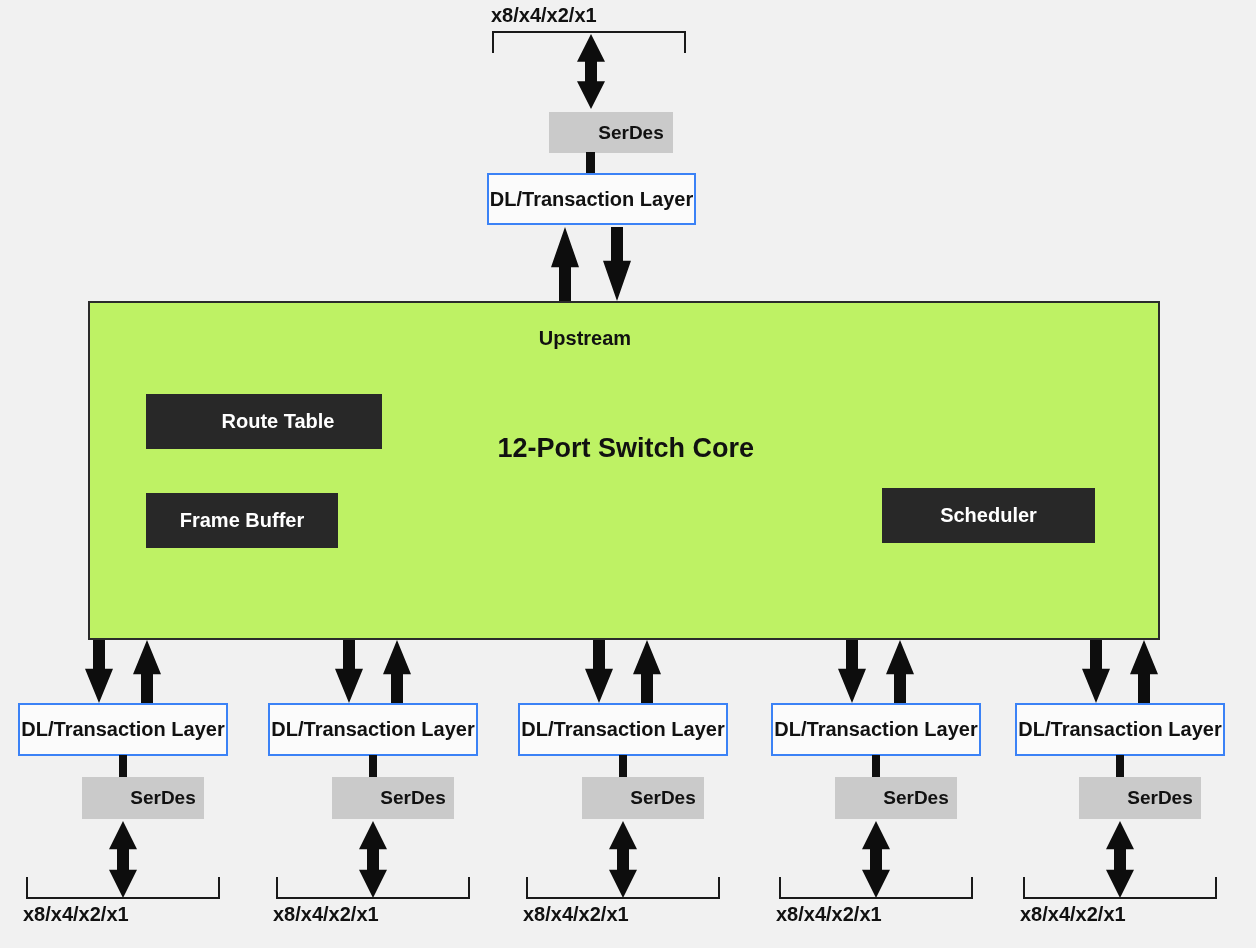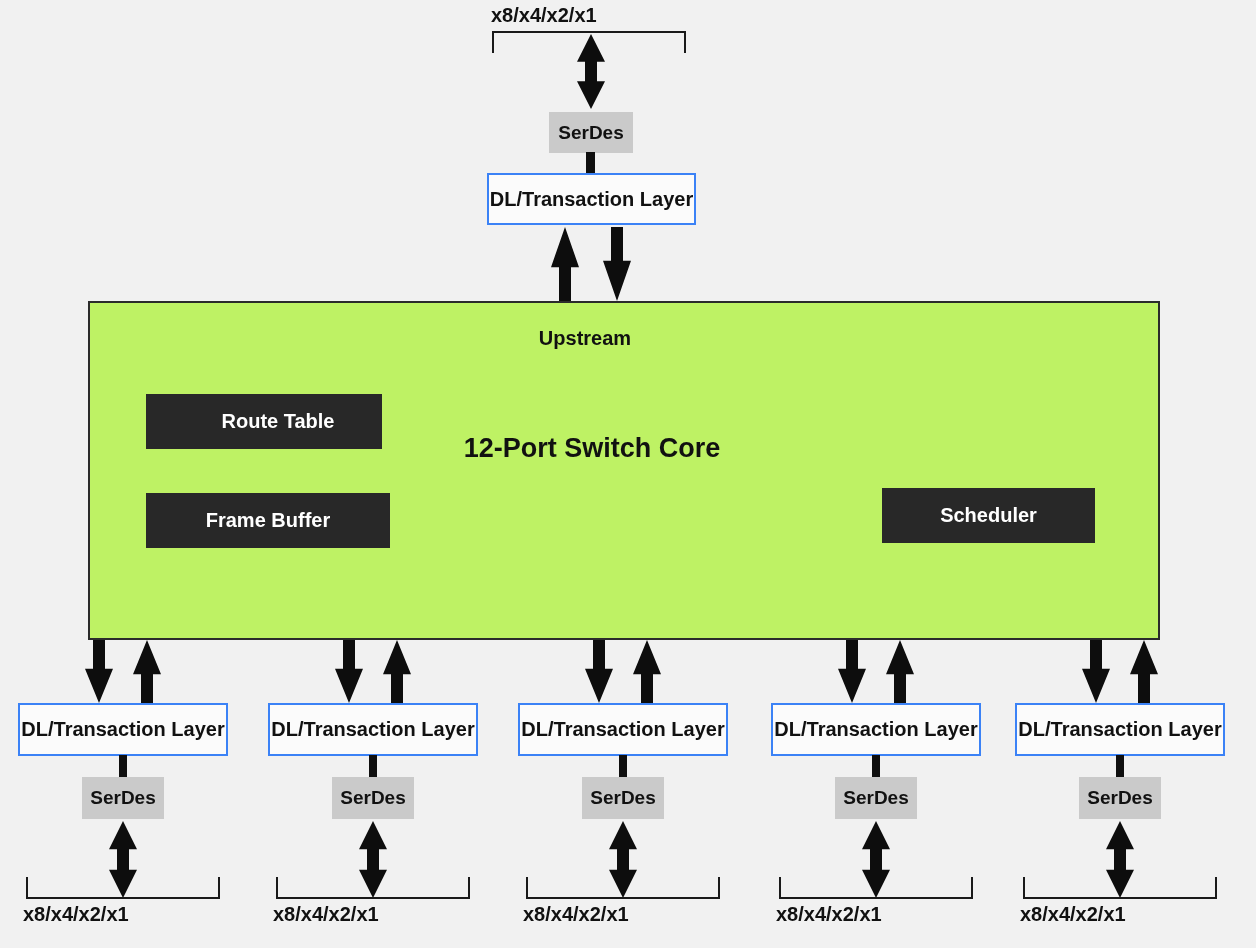--- a/index.html
+++ b/index.html
@@ -30,20 +30,21 @@
   .bracket-up {            
     border-bottom: 2px solid #1a1a1a;
     border-left: 2px solid #1a1a1a;
     border-right: 2px solid #1a1a1a;
   }
   .serdes {
     position: absolute;
     background: #cacaca;
     display: flex; align-items: center; justify-content: center;
     font-size: 19px;
+    padding-left: 40px;
   }
   .connector { position: absolute; background: #0f0f0f; }
   .dlbox {
     position: absolute;
     background: #fbfbfb;
     border: 2px solid #3b82f6;
     box-sizing: border-box;
     display: flex; align-items: center; justify-content: center;
     font-size: 20px;
     white-space: nowrap;
@@ -59,37 +60,37 @@
     box-sizing: border-box;
   }
   .core-port-label {
     position: absolute;
     left: 395px; top: 24px; width: 200px;
     text-align: center;
     font-size: 20px;
   }
   .core-title {
     position: absolute;
-    left: 352px; top: 130px; width: 300px;
-    text-align: center;
+    left: 364px; top: 130px; width: 300px;
+    text-align: right;
     font-size: 27px;
     white-space: nowrap;
   }
   .block {
     position: absolute;
     background: #282828;
     color: #ffffff;
     display: flex; align-items: center; justify-content: center;
     text-align: center;
     font-size: 20px;
     line-height: 1.25;
     white-space: pre-line;
   }
   .blk-route  { left: 56px;  top: 91px;  width: 208px; height: 55px; padding-left: 28px; }
-  .blk-frame  { left: 56px;  top: 190px; width: 244px; height: 55px; }
+  .blk-frame  { left: 56px;  top: 190px; width: 192px; height: 55px; }
   .blk-arb    { left: 790px; top: 92px;  width: 209px; height: 61px; }
   .blk-sched  { left: 792px; top: 185px; width: 213px; height: 55px; }
 
   
   .port {
     position: absolute;
     top: 640px;
     width: 210px;
     height: 308px;
   }

